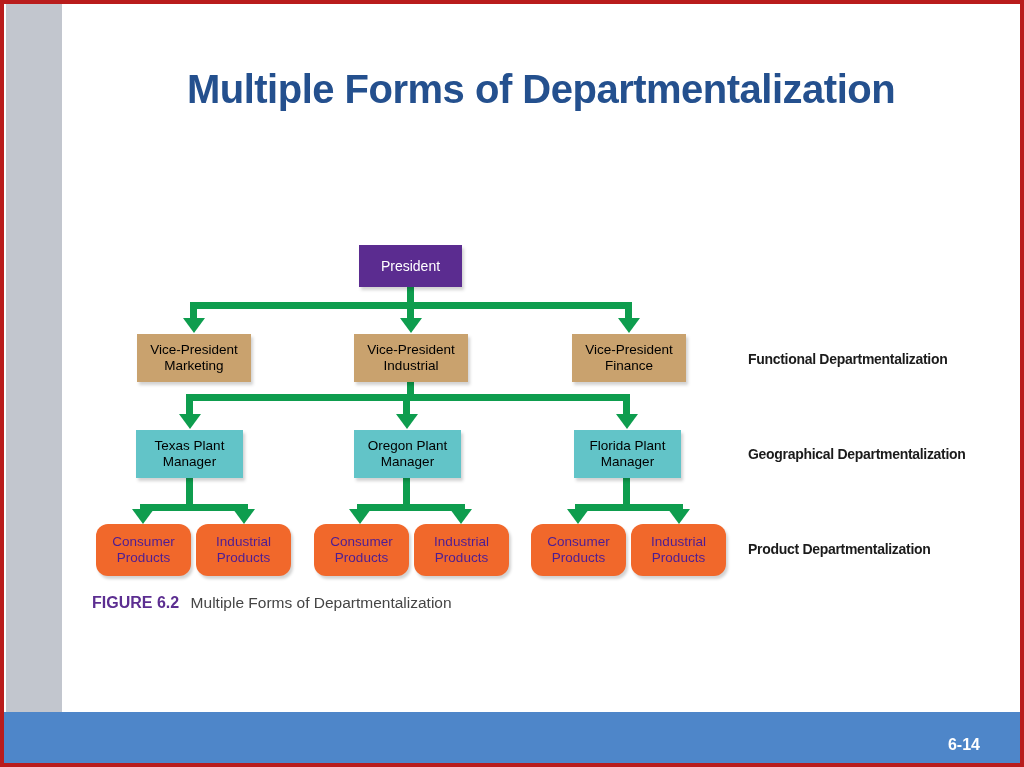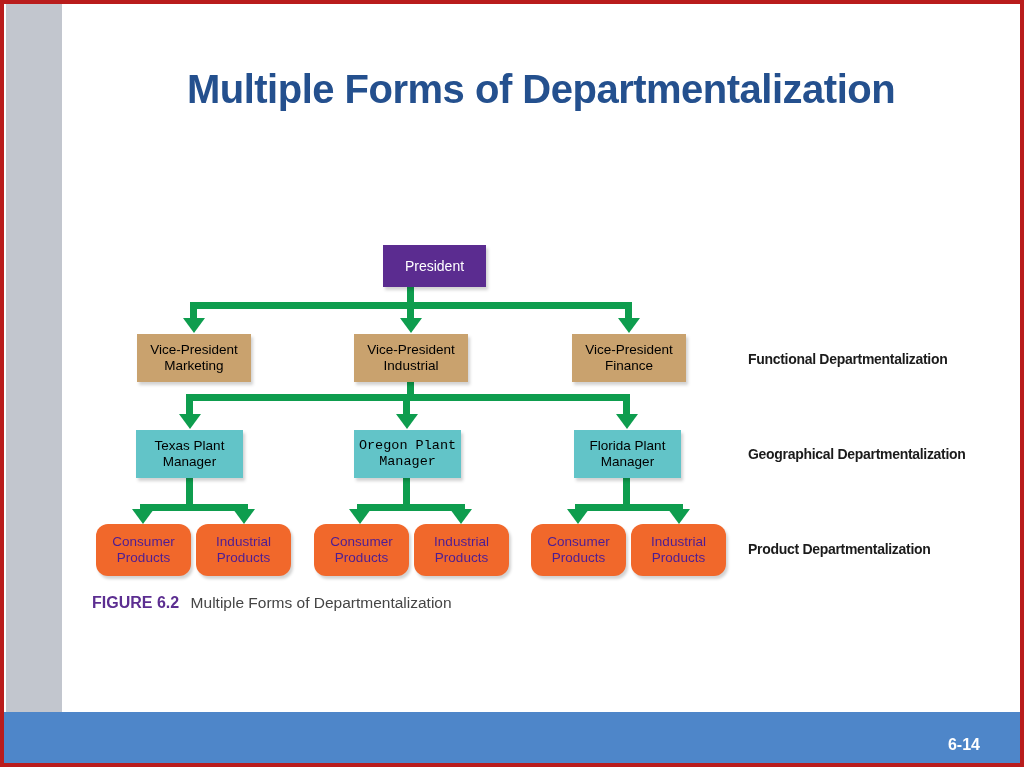--- a/index.html
+++ b/index.html
@@ -93,42 +93,42 @@
     <div class="vline" style="left:399px; top:473px; height:30px;"></div>
     <div class="hline" style="left:353px; top:500px; width:108px;"></div>
     <div class="arrow" style="left:345px; top:505px;"></div>
     <div class="arrow" style="left:446px; top:505px;"></div>
 
     <div class="vline" style="left:619px; top:473px; height:30px;"></div>
     <div class="hline" style="left:571px; top:500px; width:108px;"></div>
     <div class="arrow" style="left:563px; top:505px;"></div>
     <div class="arrow" style="left:664px; top:505px;"></div>
 
-    <div class="box president" style="left:355px; top:241px; width:103px; height:42px;margin-left:24px;">
+    <div class="box president" style="left:355px; top:241px; width:103px; height:42px;">
       <div>President</div>
     </div>
 
     <div class="box vp" style="left:133px; top:330px; width:114px; height:48px;">
       <div>Vice-President</div>
       <div>Marketing</div>
     </div>
     <div class="box vp" style="left:350px; top:330px; width:114px; height:48px;">
       <div>Vice-President</div>
       <div>Industrial</div>
     </div>
     <div class="box vp" style="left:568px; top:330px; width:114px; height:48px;">
       <div>Vice-President</div>
       <div>Finance</div>
     </div>
 
     <div class="box plant" style="left:132px; top:426px; width:107px; height:48px;">
       <div>Texas Plant</div>
       <div>Manager</div>
     </div>
-    <div class="box plant" style="left:350px; top:426px; width:107px; height:48px;font-family:Liberation Mono, monospace;">
+    <div class="box plant" style="left:350px; top:426px; width:107px; height:48px;">
       <div>Oregon Plant</div>
       <div>Manager</div>
     </div>
     <div class="box plant" style="left:570px; top:426px; width:107px; height:48px;">
       <div>Florida Plant</div>
       <div>Manager</div>
     </div>
 
     <div class="box product" style="left:92px; top:520px; width:95px; height:52px;">
       <div>Consumer</div>

